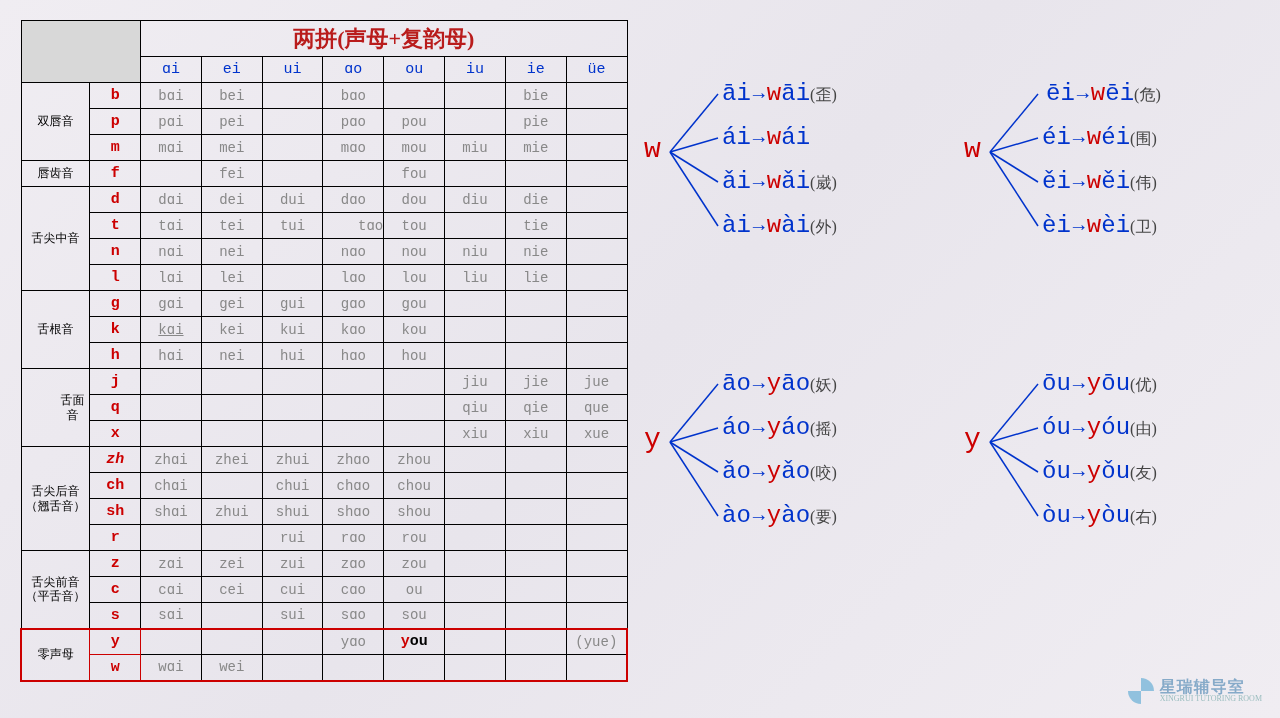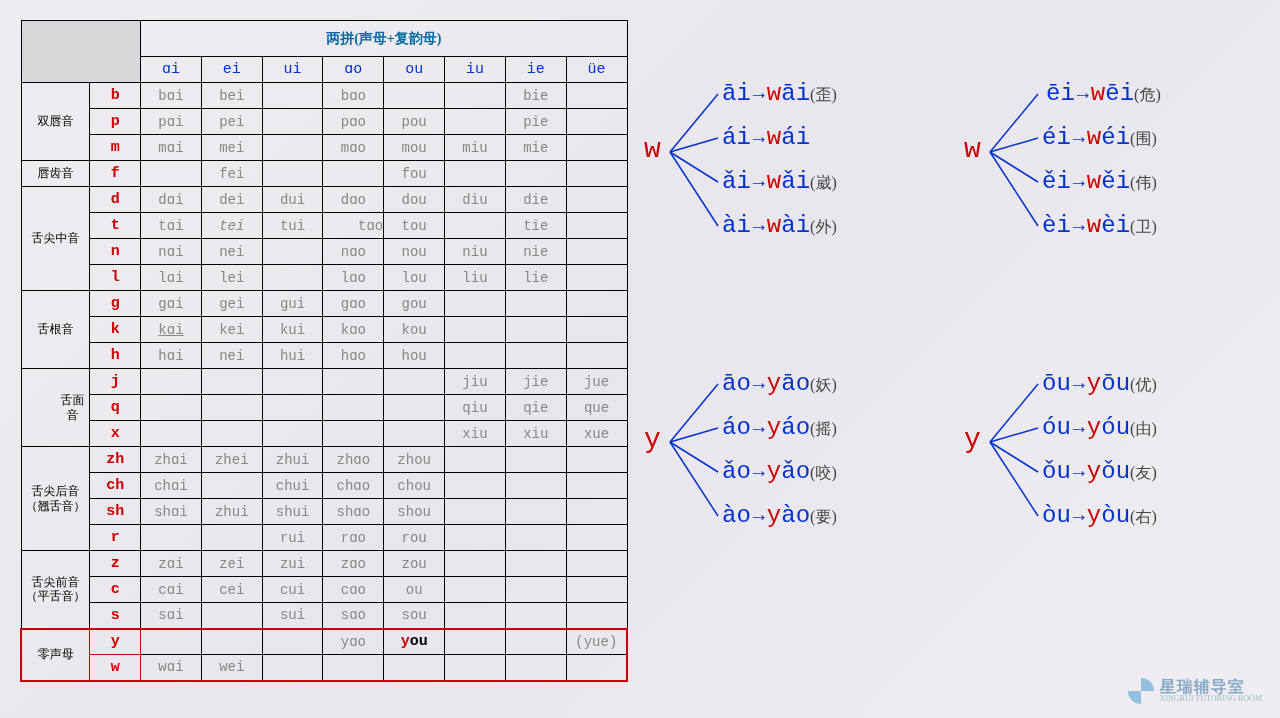--- a/index.html
+++ b/index.html
@@ -23,23 +23,23 @@
   td, th {
     border: 1px solid #000;
     text-align: center;
     vertical-align: middle;
     height: 26px;
     font-size: 14px;
     padding: 0;
   }
   .corner { background: #d8d8d8; }
   .title-cell {
-    font-size: 14px;
+    font-size: 22px;
     font-weight: bold;
-    color: #0369a1;
+    color: #b91c1c;
     height: 36px;
   }
   .final-h { color: #0033cc; font-family: "Courier New", monospace; font-size: 15px; }
   .cat-h { font-size: 12px; color: #000; writing-mode: horizontal-tb; line-height: 1.2; }
   .init-h { color: #cc0000; font-family: "Courier New", monospace; font-size: 15px; font-weight: bold; }
   .cell { color: #888; font-family: "Courier New", monospace; font-size: 14px; }
   .cell-hl { color: #000; font-family: "Courier New", monospace; font-size: 15px; font-weight: bold; }
   .cell-hl .r { color: #cc0000; }
   .red-box td { border-color: #cc0000; border-width: 1px; }
 
@@ -166,21 +166,21 @@
           <td class="cell" style="width: 60px;">dui</td>
           <td class="cell" style="width: 60px;">dɑo</td>
           <td class="cell" style="width: 60px;">dou</td>
           <td class="cell" style="width: 60px;">diu</td>
           <td class="cell" style="width: 60px;">die</td>
           <td class="cell" style="width: 60px;"></td>
         </tr>
         <tr>
           <td class="init-h" style="width: 50px;">t</td>
           <td class="cell" style="width: 60px;">tɑi</td>
-          <td class="cell" style="width: 60px; font-style: italic;">tei</td>
+          <td class="cell" style="width: 60px;">tei</td>
           <td class="cell" style="width: 60px;">tui</td>
           <td class="cell" style="width: 60px; text-align: right;">tɑo</td>
           <td class="cell" style="width: 60px;">tou</td>
           <td class="cell" style="width: 60px;"></td>
           <td class="cell" style="width: 60px;">tie</td>
           <td class="cell" style="width: 60px;"></td>
         </tr>
         <tr>
           <td class="init-h" style="width: 50px;">n</td>
           <td class="cell" style="width: 60px;">nɑi</td>
@@ -266,21 +266,21 @@
           <td class="cell" style="width: 60px;"></td>
           <td class="cell" style="width: 60px;"></td>
           <td class="cell" style="width: 60px;"></td>
           <td class="cell" style="width: 60px;"></td>
           <td class="cell" style="width: 60px;">xiu</td>
           <td class="cell" style="width: 60px;">xiu</td>
           <td class="cell" style="width: 60px;">xue</td>
         </tr>
         <tr>
           <td rowspan="4" class="cat-h" style="width: 68px;">舌尖后音<br>（翘舌音）</td>
-          <td class="init-h" style="width: 50px;">zh</td>
+          <td class="init-h" style="width: 50px; font-style: italic;">zh</td>
           <td class="cell" style="width: 60px;">zhɑi</td>
           <td class="cell" style="width: 60px;">zhei</td>
           <td class="cell" style="width: 60px;">zhui</td>
           <td class="cell" style="width: 60px;">zhɑo</td>
           <td class="cell" style="width: 60px;">zhou</td>
           <td class="cell" style="width: 60px;"></td>
           <td class="cell" style="width: 60px;"></td>
           <td class="cell" style="width: 60px;"></td>
         </tr>
         <tr>

